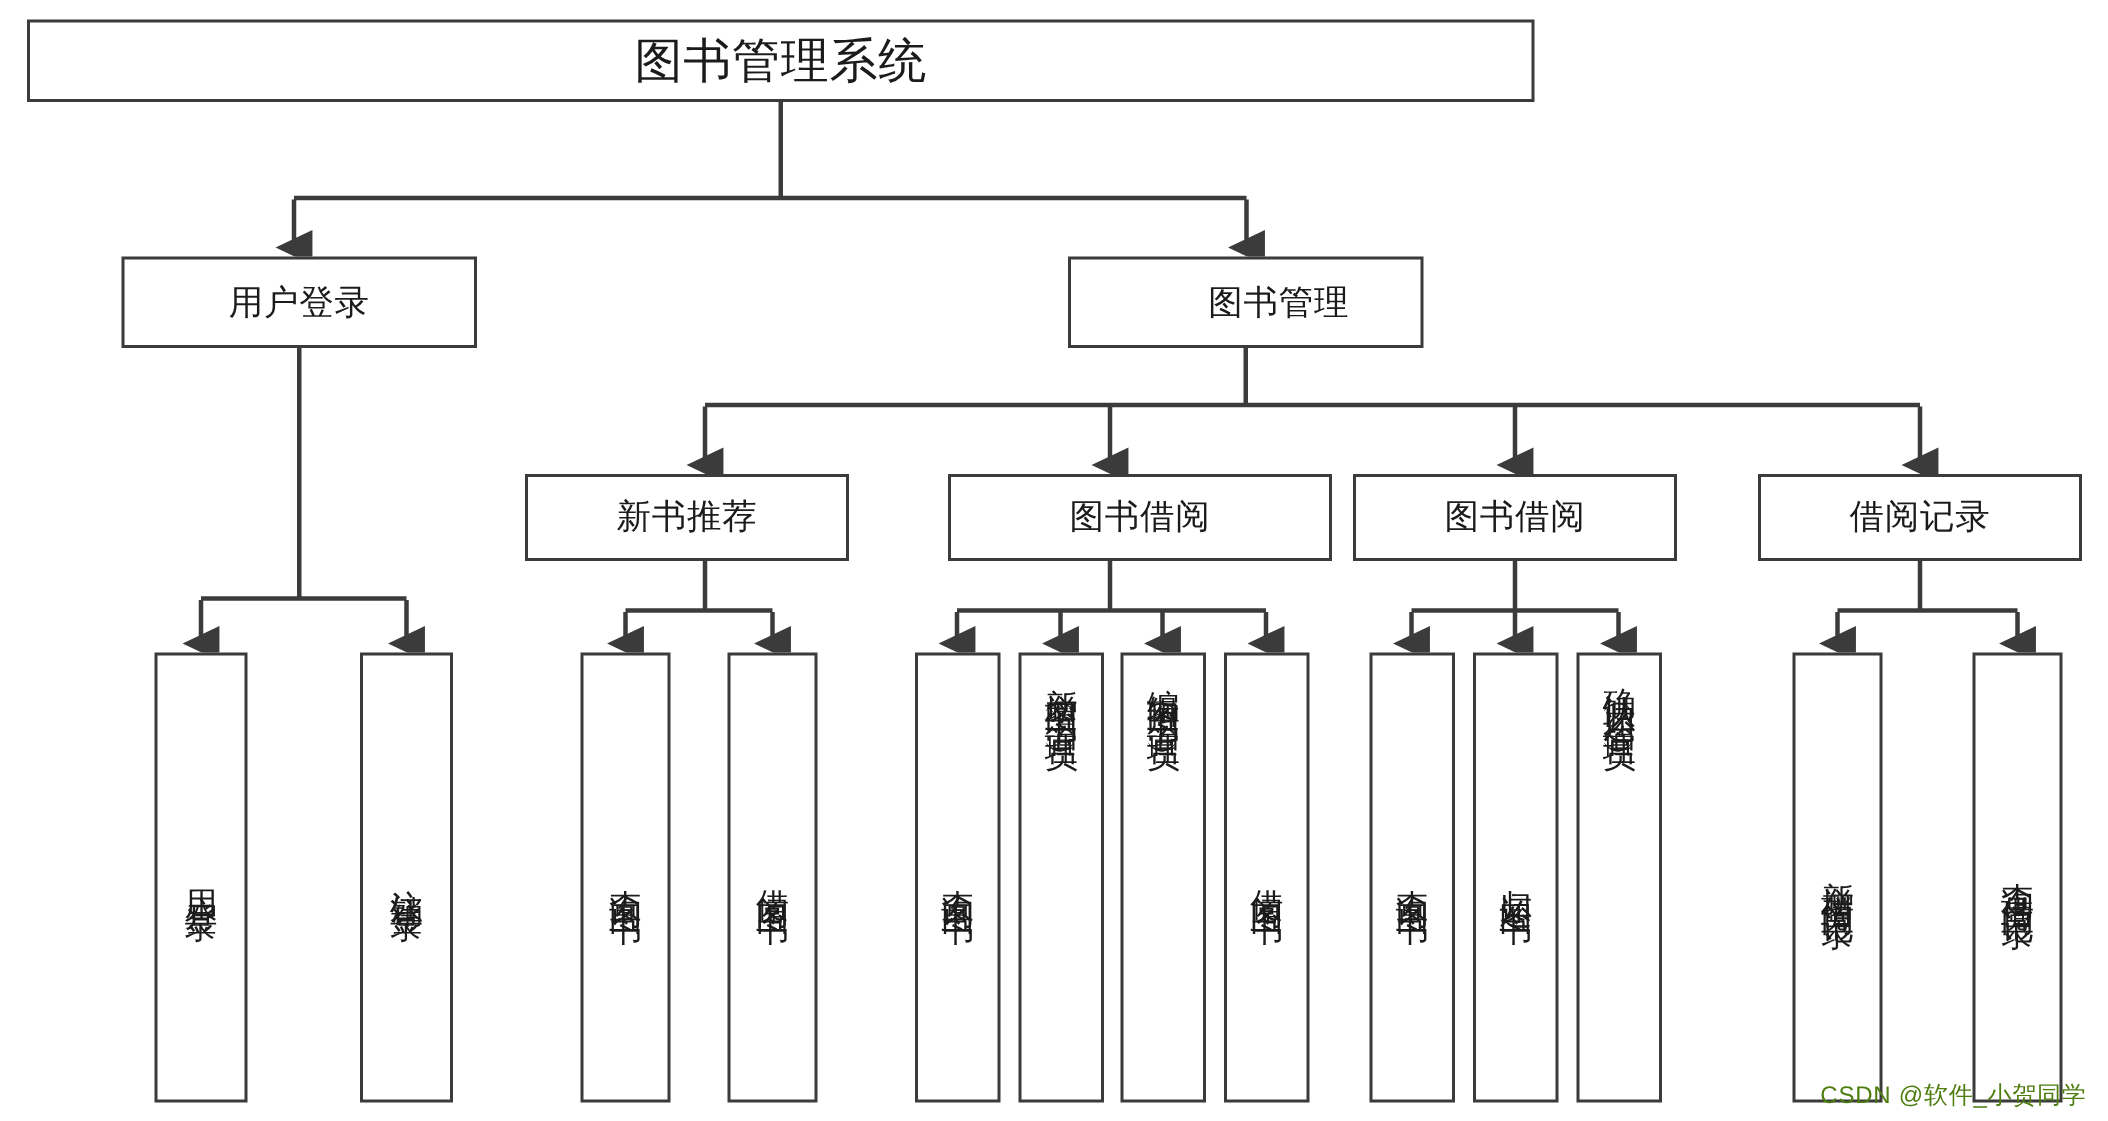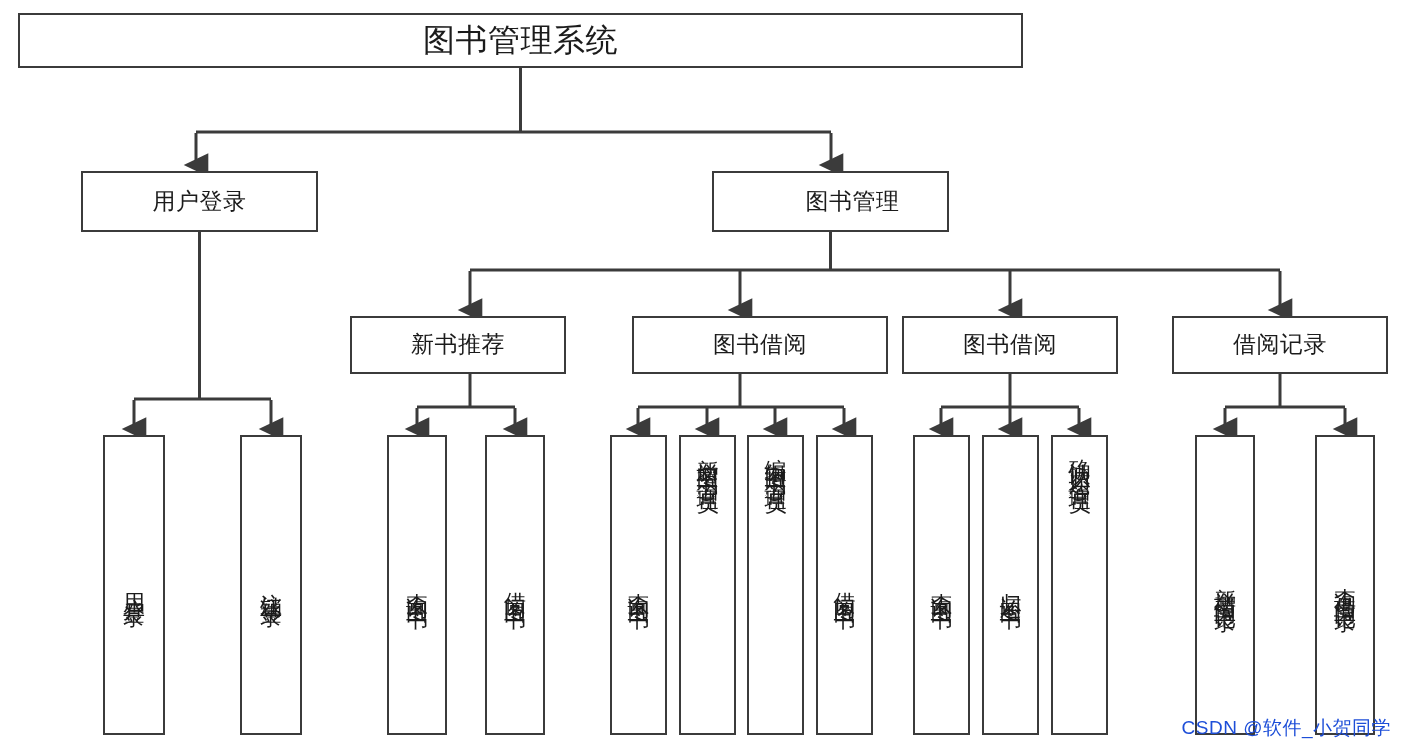--- a/index.html
+++ b/index.html
@@ -68,22 +68,22 @@
     white-space: nowrap;
     margin-top: 4px;
   }
   .node.leaf.align-middle .node-label {
     margin-top: 0;
   }
   #watermark {
     position: absolute;
     right: 14px;
     bottom: 6px;
-    font-size: 19px;
-    color: #1d4ed8;
+    font-size: 16px;
+    color: #4d7c0f;
     white-space: nowrap;
     letter-spacing: 0.5px;
     pointer-events: none;
   }
 </style>
 </head>
 <body>
 
 <div id="diagram-root">
 

